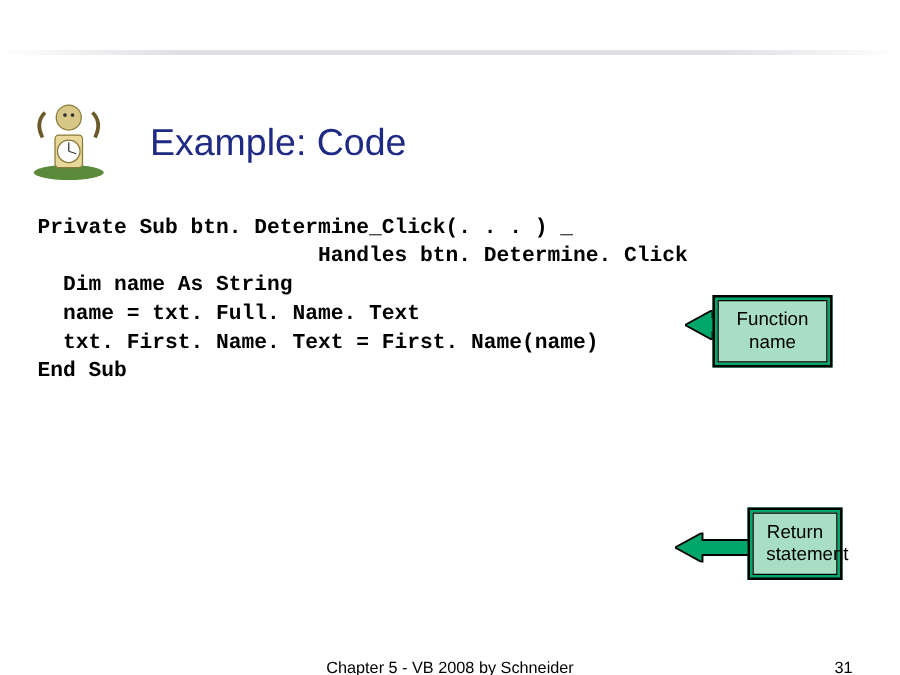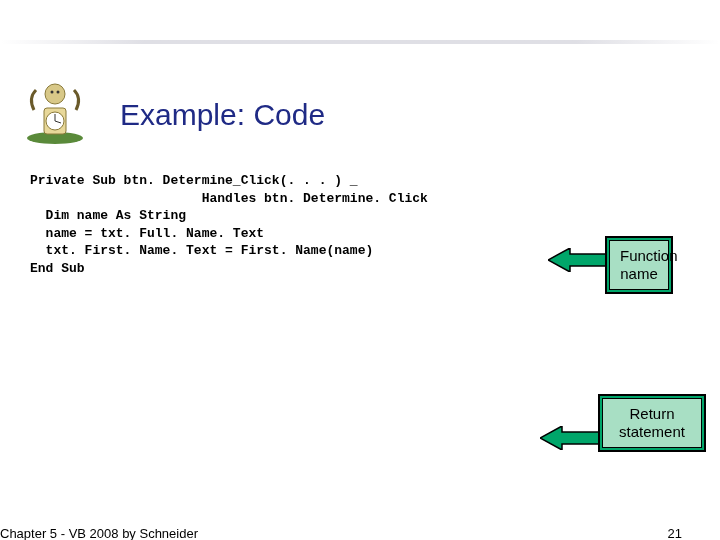--- a/index.html
+++ b/index.html
@@ -33,21 +33,21 @@
     color: #1f2a85;
     font-family: Arial, Helvetica, sans-serif;
     margin-left: 20px;
   }
   .code-block {
     position: absolute;
     left: 30px;
     width: 660px;
     font-family: "Courier New", Courier, monospace;
     font-weight: bold;
-    font-size: 13px;
+    font-size: 17px;
     color: #000;
     line-height: 1.35;
     white-space: pre;
   }
   .code1 { top: 172px; }
   .code2 { top: 348px; }
   .callout {
     position: absolute;
     background: #00a66a;
     border: 2px solid #000;
@@ -59,43 +59,43 @@
     border: 1px solid #000;
     font-family: Arial, Helvetica, sans-serif;
     font-weight: normal;
     font-size: 15px;
     color: #000;
     text-align: center;
     padding: 6px 10px;
     line-height: 1.2;
     white-space: normal;
   }
-  .callout1 { top: 236px; left: 605px; width: 68px; }
-  .callout2 { top: 394px; left: 598px; width: 108px; }
+  .callout1 { top: 236px; left: 570px; width: 96px; }
+  .callout2 { top: 406px; left: 598px; width: 76px; }
   .arrow {
     position: absolute;
     width: 60px;
     height: 24px;
   }
   .arrow svg { width: 100%; height: 100%; display: block; }
   .arrow1 { top: 248px; left: 548px; }
   .arrow2 { top: 426px; left: 540px; }
   .footer {
     position: absolute;
     bottom: 14px;
     left: 0;
     width: 720px;
     font-size: 13px;
     color: #000;
     font-family: Arial, sans-serif;
   }
   .footer-center {
     position: absolute;
     left: 0; right: 0;
-    text-align: left;
+    text-align: center;
   }
   .footer-right {
     position: absolute;
     right: 38px;
   }
   .hr-top {
     position: absolute;
     top: 40px;
     left: 0;
     width: 720px;
@@ -154,16 +154,16 @@
   </div>
   <div class="callout callout2">
     <div class="callout-inner">
       <span>Return</span><br>
       <span>statement</span>
     </div>
   </div>
 
   <div class="footer">
     <div class="footer-center">Chapter 5 - VB 2008 by Schneider</div>
-    <div class="footer-right">21</div>
+    <div class="footer-right">31</div>
   </div>
 
 </div>
 
 </body></html>

